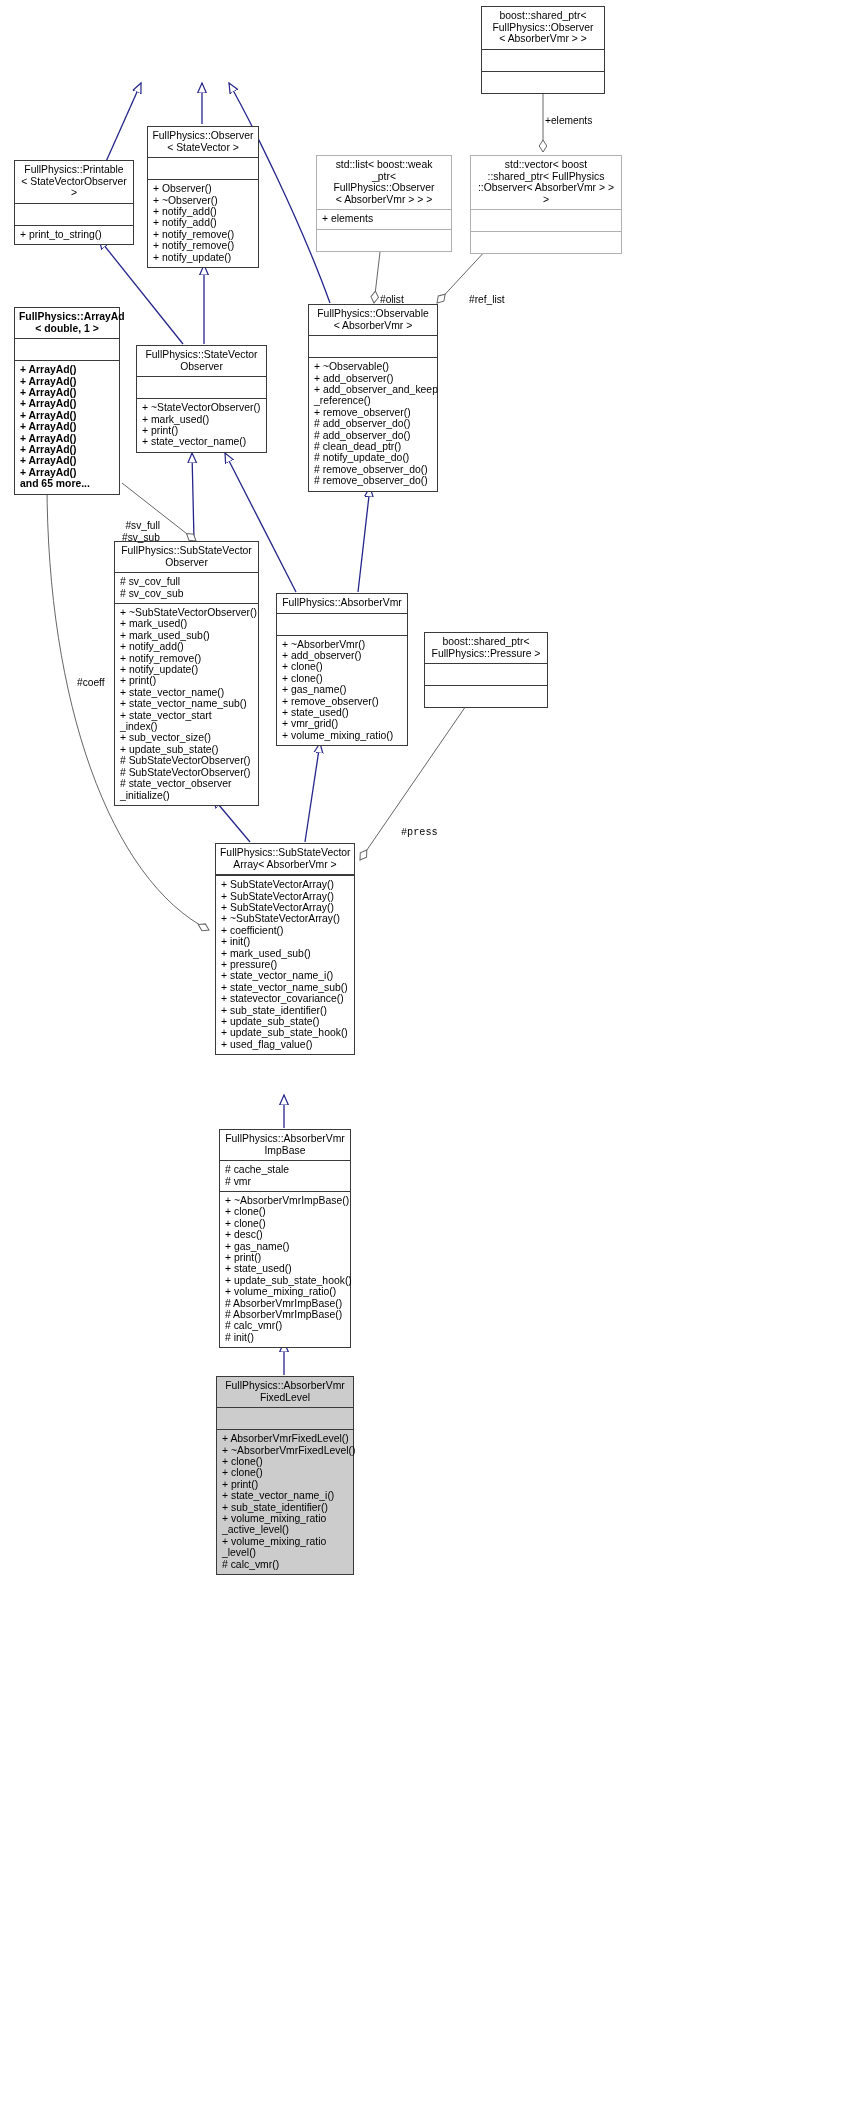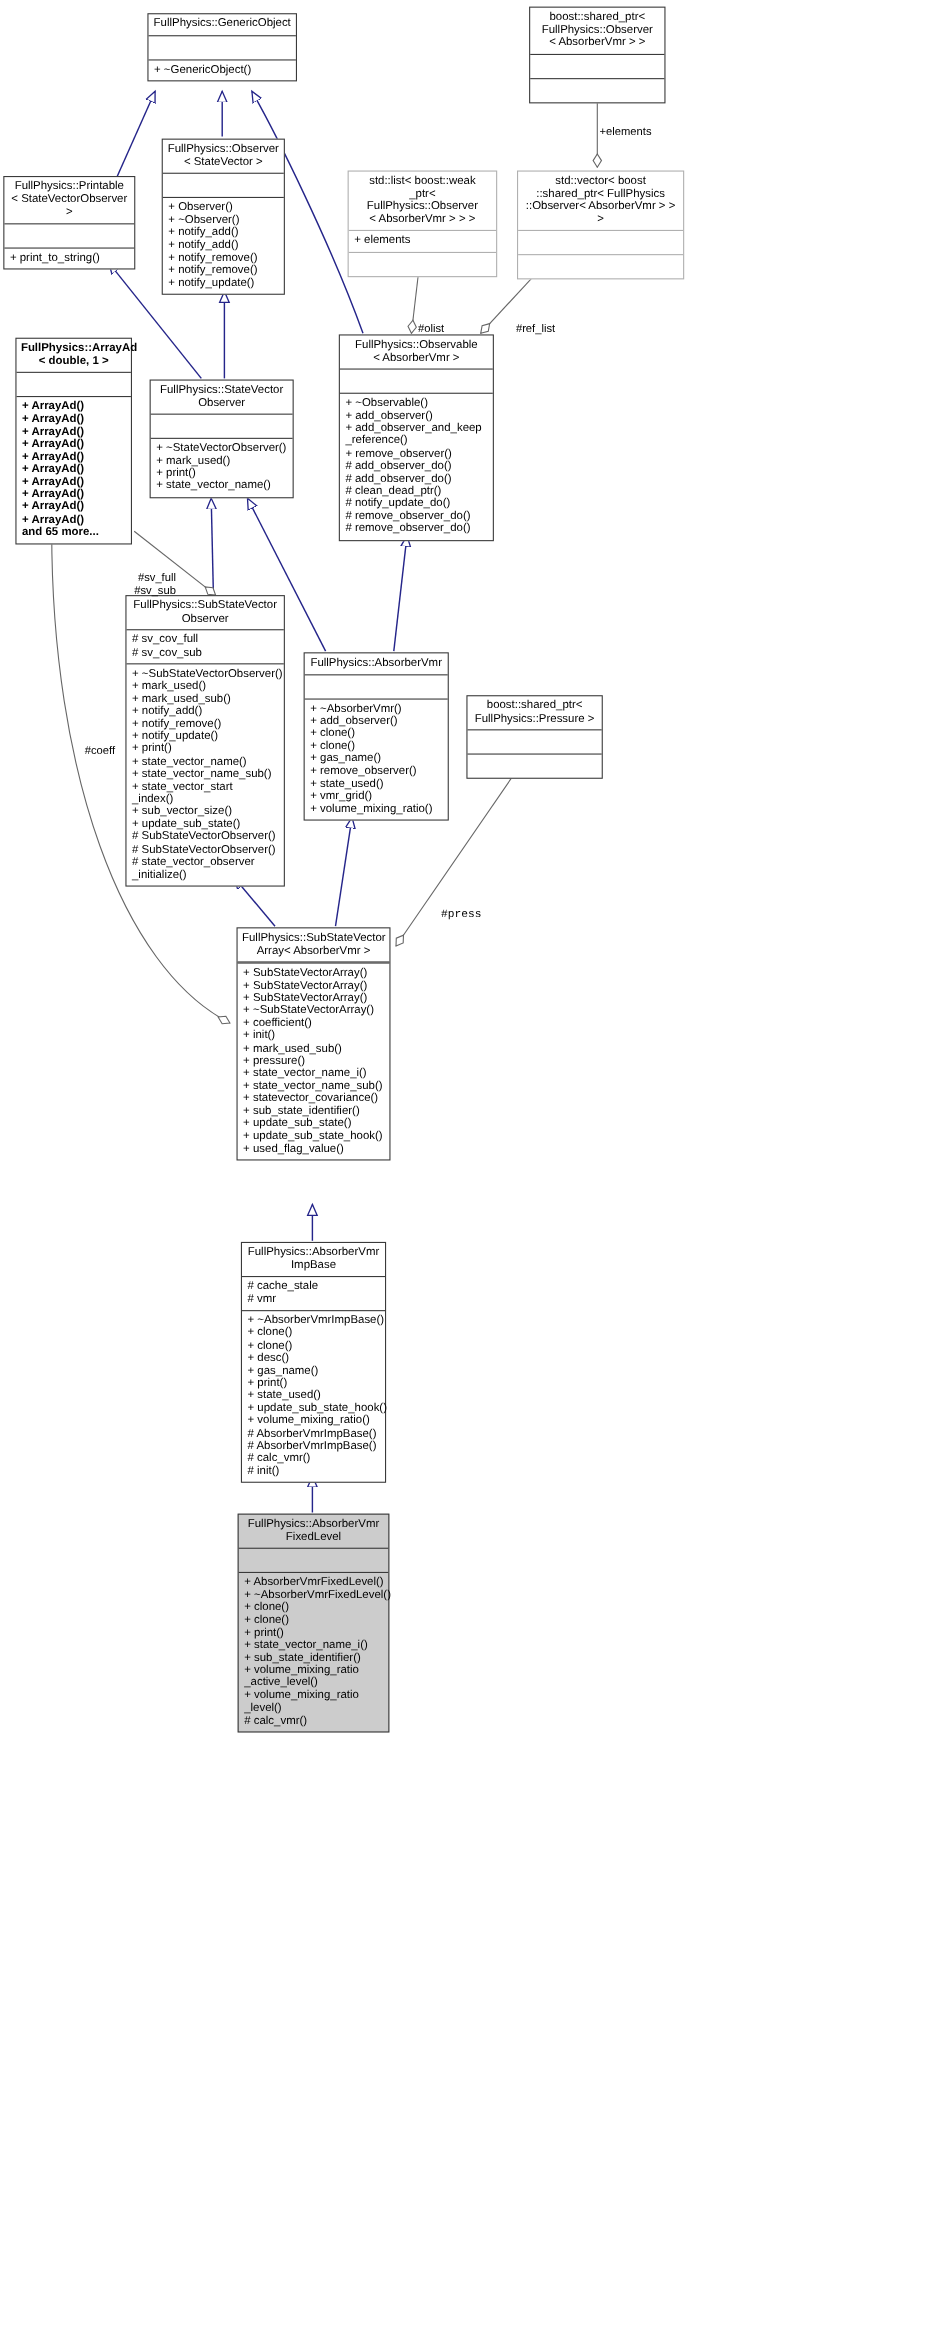--- a/index.html
+++ b/index.html
@@ -81,37 +81,30 @@
     <path d="M47,483 C47,700 110,880 209,930" stroke="#666666" stroke-width="1" fill="none" marker-end="url(#diam)"></path>
     
     <path d="M470,700 L360,860" stroke="#666666" stroke-width="1" fill="none" marker-end="url(#diam)"></path>
 
     
     <path d="M284,1128 L284,1095" stroke="#25258a" stroke-width="1.3" fill="none" marker-end="url(#inh)"></path>
     
     <path d="M284,1375 L284,1342" stroke="#25258a" stroke-width="1.3" fill="none" marker-end="url(#inh)"></path>
   </svg>
 
-  <div class="node thick" style="left:134px;top:12px;width:136px;">
-    <div class="nhead">FullPhysics::GenericObject</div>
-    <div class="nsep"></div>
-    <div class="nattrs empty"></div>
-    <div class="nsep"></div>
-    <div class="nmeths">+ ~GenericObject()</div>
-  </div>
 
   <div class="node thick" style="left:481px;top:6px;width:124px;">
     <div class="nhead">boost::shared_ptr&lt;<br>FullPhysics::Observer<br>&lt; AbsorberVmr &gt; &gt;</div>
     <div class="nsep"></div>
     <div class="nattrs empty"></div>
     <div class="nsep"></div>
     <div class="nmeths empty"></div>
   </div>
 
-  <div class="node thick" style="left:3px;top:160px;width:120px;">
+  <div class="node thick" style="left:14px;top:160px;width:120px;">
     <div class="nhead">FullPhysics::Printable<br>&lt; StateVectorObserver &gt;</div>
     <div class="nsep"></div>
     <div class="nattrs empty"></div>
     <div class="nsep"></div>
     <div class="nmeths">+ print_to_string()</div>
   </div>
 
   <div class="node thick" style="left:147px;top:126px;width:112px;">
     <div class="nhead">FullPhysics::Observer<br>&lt; StateVector &gt;</div>
     <div class="nsep"></div>
@@ -170,21 +163,21 @@
     <div class="nattrs empty"></div>
     <div class="nsep"></div>
     <div class="nmeths">
       <div>+ ~StateVectorObserver()</div>
       <div>+ mark_used()</div>
       <div>+ print()</div>
       <div>+ state_vector_name()</div>
     </div>
   </div>
 
-  <div class="node thick" style="left:308px;top:304px;width:141px;">
+  <div class="node thick" style="left:308px;top:304px;width:130px;">
     <div class="nhead">FullPhysics::Observable<br>&lt; AbsorberVmr &gt;</div>
     <div class="nsep"></div>
     <div class="nattrs empty"></div>
     <div class="nsep"></div>
     <div class="nmeths">
       <div>+ ~Observable()</div>
       <div>+ add_observer()</div>
       <div>+ add_observer_and_keep</div>
       <div>_reference()</div>
       <div>+ remove_observer()</div>

